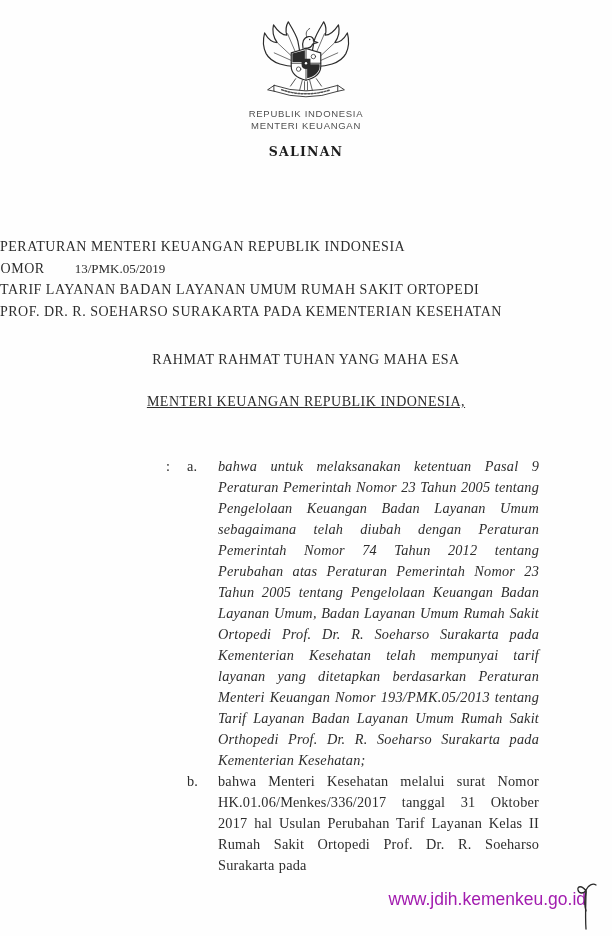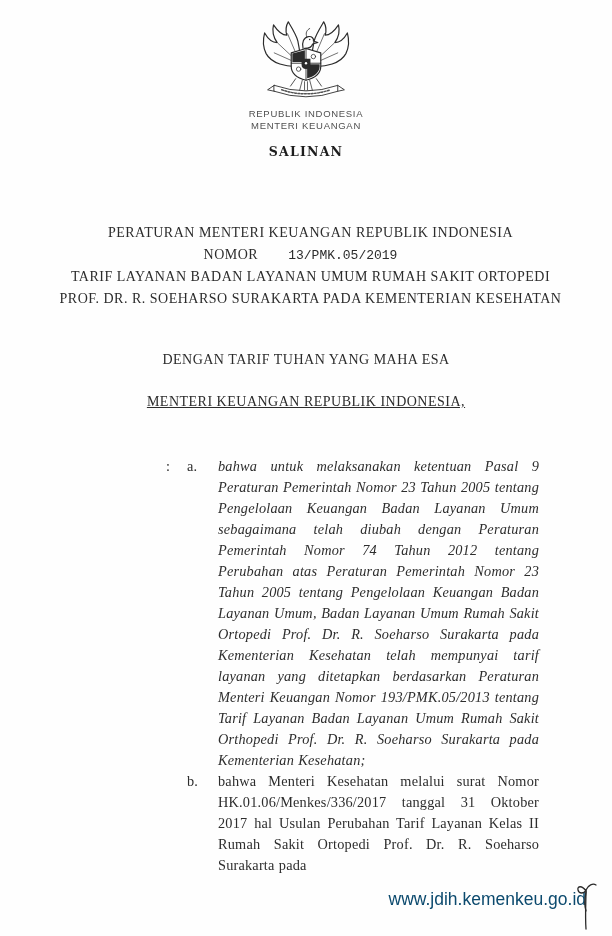--- a/index.html
+++ b/index.html
@@ -43,37 +43,36 @@
     font-family: "DejaVu Serif", serif;
     font-weight: bold;
     font-size: 12.5px;
     letter-spacing: 1.2px;
     color: #1e1e1e;
   }
 
   
   .title-block {
     position: absolute;
-    top: 222px;
+    top: 236px;
     left: 0;
     width: 612px;
-    text-align: center;
+    text-align: left;
     font-size: 14px;
     letter-spacing: 0.5px;
     color: #2c2c2c;
-    padding-left: 9px;
   }
   .title-block .tline { line-height: 21.5px; }
   .nomor-line {
     line-height: 21.5px;
     position: relative;
     left: -10px;
   }
   .nomor-line .nomor-value {
-    font-family: Liberation Mono, monospace;
+    font-family: Liberation Serif, serif;
     font-size: 13px;
     letter-spacing: 0;
     margin-left: 30px;
   }
 
   
   .motto, .authority {
     position: absolute;
     left: 0;
     width: 612px;
@@ -110,21 +109,21 @@
     text-align-last: left;
   }
 
   
   .watermark {
     position: absolute;
     top: 889px;
     right: 26px;
     font-family: "Liberation Sans", sans-serif;
     font-size: 17.5px;
-    color: #0c4a6e;
+    color: #a21caf;
     margin-left: 32px;
   }
   .ink-mark {
     position: absolute;
     top: 881px;
     left: 574px;
     width: 26px;
     height: 52px;
   }
 </style>
@@ -176,21 +175,21 @@
 
   <div class="title-block">
     <div class="tline">PERATURAN MENTERI KEUANGAN REPUBLIK INDONESIA</div>
     <div class="nomor-line">
       <span>NOMOR</span><span class="nomor-value">13/PMK.05/2019</span>
     </div>
     <div class="tline">TARIF LAYANAN BADAN LAYANAN UMUM RUMAH SAKIT ORTOPEDI</div>
     <div class="tline">PROF. DR. R. SOEHARSO SURAKARTA PADA KEMENTERIAN KESEHATAN</div>
   </div>
 
-  <div class="motto">DENGAN TARIF TUHAN YANG MAHA ESA</div>
+  <div class="motto">RAHMAT RAHMAT TUHAN YANG MAHA ESA</div>
   <div class="authority">MENTERI KEUANGAN REPUBLIK INDONESIA,</div>
 
   <div class="considerations">
     <div class="consider-colon">:</div>
     <div class="item-marker-a">a.</div>
     <div class="item-text item-text-a">bahwa untuk melaksanakan ketentuan Pasal 9 Peraturan Pemerintah Nomor 23 Tahun 2005 tentang Pengelolaan Keuangan Badan Layanan Umum sebagaimana telah diubah dengan Peraturan Pemerintah Nomor 74 Tahun 2012 tentang Perubahan atas Peraturan Pemerintah Nomor 23 Tahun 2005 tentang Pengelolaan Keuangan Badan Layanan Umum, Badan Layanan Umum Rumah Sakit Ortopedi Prof. Dr. R. Soeharso Surakarta pada Kementerian Kesehatan telah mempunyai tarif layanan yang ditetapkan berdasarkan Peraturan Menteri Keuangan Nomor 193/PMK.05/2013 tentang Tarif Layanan Badan Layanan Umum Rumah Sakit Orthopedi Prof. Dr. R. Soeharso Surakarta pada Kementerian Kesehatan;</div>
     <div class="item-marker-b">b.</div>
     <div class="item-text item-text-b">bahwa Menteri Kesehatan melalui surat Nomor HK.01.06/Menkes/336/2017 tanggal 31 Oktober 2017 hal Usulan Perubahan Tarif Layanan Kelas II Rumah Sakit Ortopedi Prof. Dr. R. Soeharso Surakarta pada</div>
   </div>
 

